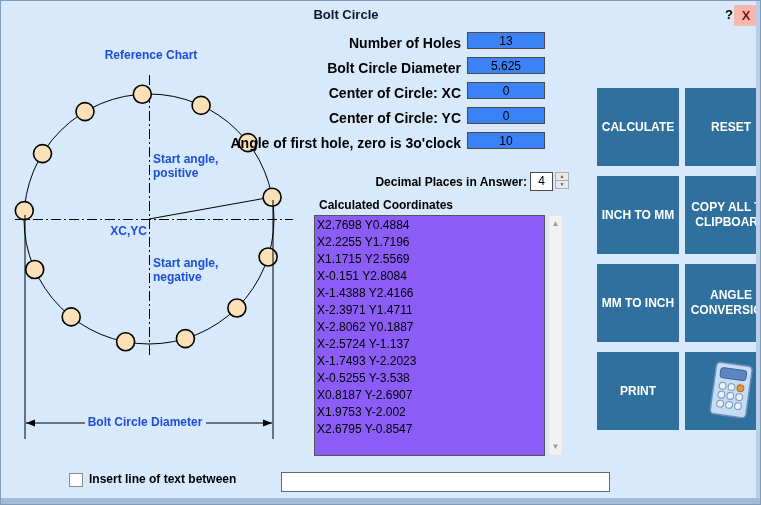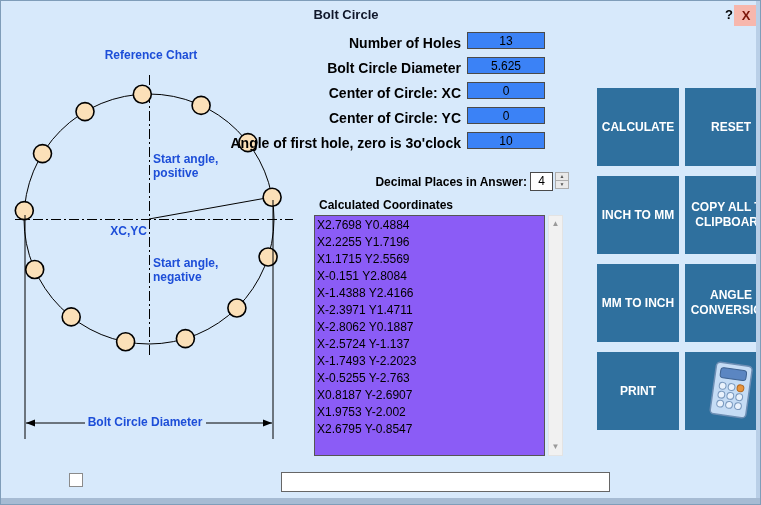--- a/index.html
+++ b/index.html
@@ -166,21 +166,21 @@
   <div class="listbox">
     <div>X2.7698 Y0.4884</div>
     <div>X2.2255 Y1.7196</div>
     <div>X1.1715 Y2.5569</div>
     <div>X-0.151 Y2.8084</div>
     <div>X-1.4388 Y2.4166</div>
     <div>X-2.3971 Y1.4711</div>
     <div>X-2.8062 Y0.1887</div>
     <div>X-2.5724 Y-1.137</div>
     <div>X-1.7493 Y-2.2023</div>
-    <div>X-0.5255 Y-2.763</div>
+    <div>X-0.5255 Y-3.538</div>
     <div>X0.8187 Y-2.6907</div>
     <div>X1.9753 Y-2.002</div>
     <div>X2.6795 Y-0.8547</div>
   </div>
   <div class="vscroll">
     <div class="arrow up">▲</div>
     <div class="arrow down">▼</div>
   </div>
 
   <div class="btn-grid">
@@ -204,17 +204,18 @@
           <circle cx="35" cy="36" r="3.4" fill="#EAF2FC" stroke="#7A99BE"></circle>
           <circle cx="17" cy="45" r="3.4" fill="#EAF2FC" stroke="#7A99BE"></circle>
           <circle cx="26" cy="45" r="3.4" fill="#EAF2FC" stroke="#7A99BE"></circle>
           <circle cx="35" cy="45" r="3.4" fill="#EAF2FC" stroke="#7A99BE"></circle>
         </g>
       </svg>
     </button>
   </div>
 
   <div class="footer-checkbox"></div>
+  <div class="footer-check-label">Insert line of text between</div>
   <input class="footer-input" value="" style="">
 
   <div class="edge-right"></div>
   <div class="edge-bottom"></div>
 </div>
 
 </body></html>

